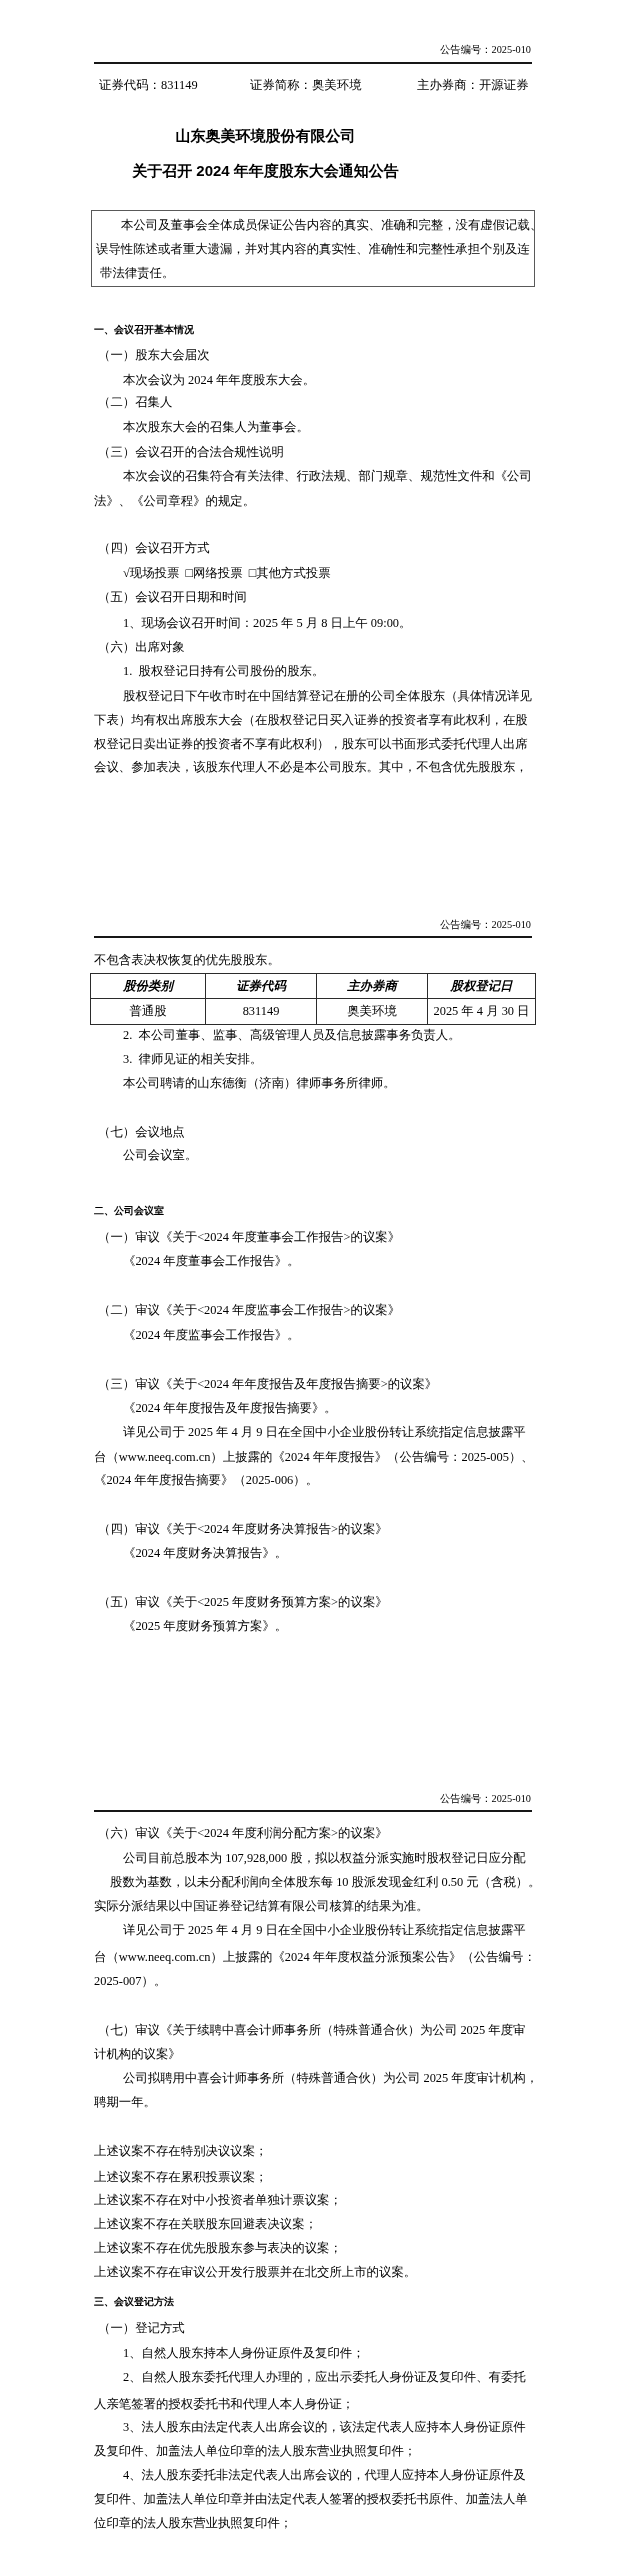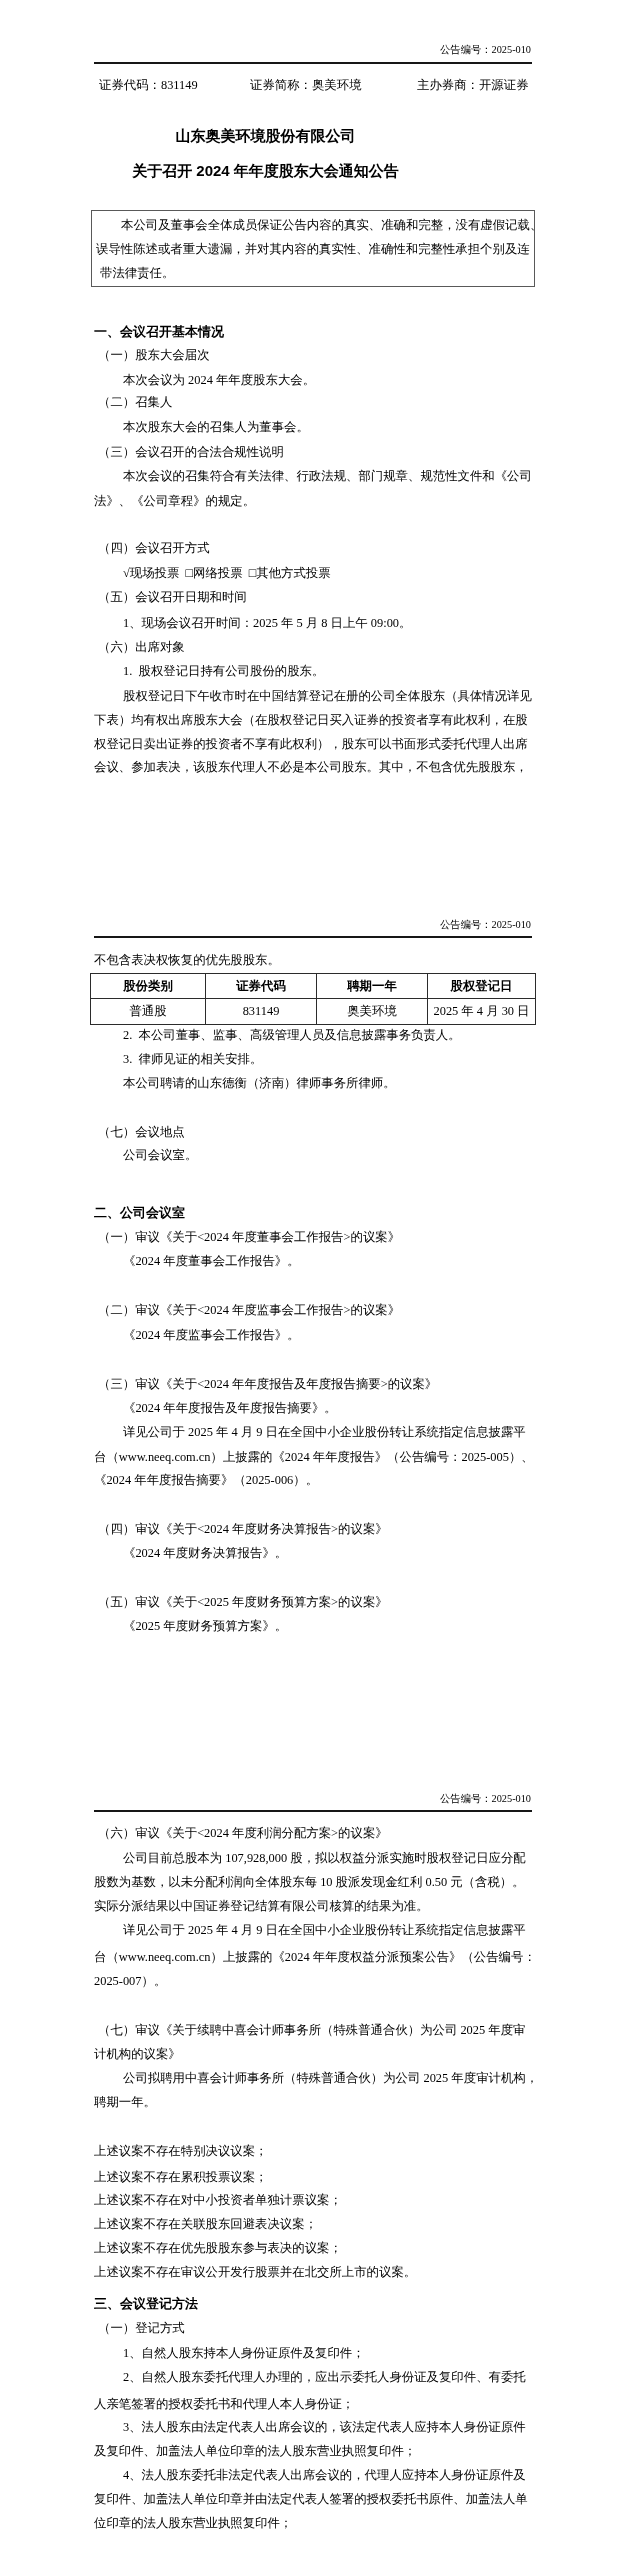--- a/index.html
+++ b/index.html
@@ -1,31 +1,31 @@
 <!DOCTYPE html>
 <html style="font-size:8.2px"><head>
 <meta charset="utf-8">
 <style>
   html,body{margin:0;padding:0;background:#ffffff;}
   .doc{position:relative;width:618px;height:3493px;background:#ffffff;overflow:hidden;
        font-family:"Liberation Serif","DejaVu Serif",serif;color:#000;}
   .ln{position:absolute;font-size:12.4px;line-height:1.2;white-space:pre;}
   .b{font-family:"Liberation Sans","DejaVu Sans",sans-serif;font-weight:700;}
-  .h{font-size:13px;}
+  .h{font-size:10px;}
   .t29{font-size:15px;}
   .phdr{position:absolute;right:87px;font-size:10.3px;white-space:pre;}
   .rule{position:absolute;left:94px;width:438px;height:1.5px;background:#161616;}
   .ctr{left:0;width:531px;text-align:center;}
   .box{position:absolute;left:91px;top:210px;width:442px;height:75px;border:1px solid #595959;}
   .stk{position:absolute;top:973px;left:90px;border-collapse:collapse;table-layout:fixed;
        font-family:"Liberation Serif","DejaVu Serif",serif;}
   .stk th,.stk td{border:0.5px solid #2b2b2b;text-align:center;vertical-align:middle;
        font-size:12.4px;font-weight:400;padding:0;}
   .stk{border:1px solid #2b2b2b;}
-  .stk th{height:24px;font-family:"Liberation Sans","DejaVu Sans",sans-serif;font-weight:700;}
+  .stk th{height:24px;font-family:"Liberation Sans","DejaVu Sans",sans-serif;font-weight:700;font-style:italic;}
   .stk td{height:25px;}
 </style>
 </head>
 <body>
 
 <div class="doc">
 
   <div class="phdr" style="top:43px">公告编号：2025-010</div>
   <div class="rule" style="top:62px"></div>
 
@@ -69,21 +69,21 @@
     <colgroup>
         <col style="width:115px">
         <col style="width:111px">
         <col style="width:111px">
         <col style="width:108px">
       </colgroup>
     <tbody>
         <tr>
       <th>股份类别</th>
       <th>证券代码</th>
-      <th>聘期一年</th>
+      <th>主办券商</th>
       <th>股权登记日</th>
     </tr>
     <tr>
       <td>普通股</td>
       <td>831149</td>
       <td>奥美环境</td>
       <td>2025 年 4 月 30 日</td>
     </tr>
   </tbody>
     </table>
@@ -107,21 +107,21 @@
   <div class="ln" style="top:1522px;left:98px">（四）审议《关于&lt;2024 年度财务决算报告&gt;的议案》</div>
   <div class="ln" style="top:1546px;left:123px">《2024 年度财务决算报告》。</div>
   <div class="ln" style="top:1595px;left:98px">（五）审议《关于&lt;2025 年度财务预算方案&gt;的议案》</div>
   <div class="ln" style="top:1619px;left:123px">《2025 年度财务预算方案》。</div>
 
   <div class="phdr" style="top:1792px">公告编号：2025-010</div>
   <div class="rule" style="top:1810px"></div>
 
   <div class="ln" style="top:1826px;left:98px">（六）审议《关于&lt;2024 年度利润分配方案&gt;的议案》</div>
   <div class="ln" style="top:1851px;left:123px">公司目前总股本为 107,928,000 股，拟以权益分派实施时股权登记日应分配</div>
-  <div class="ln" style="top:1875px;left:94px">股数为基数，以未分配利润向全体股东每 10 股派发现金红利 0.50 元（含税）。</div>
+  <div class="ln" style="top:1875px;left:110px">股数为基数，以未分配利润向全体股东每 10 股派发现金红利 0.50 元（含税）。</div>
   <div class="ln" style="top:1899px;left:94px">实际分派结果以中国证券登记结算有限公司核算的结果为准。</div>
   <div class="ln" style="top:1923px;left:123px">详见公司于 2025 年 4 月 9 日在全国中小企业股份转让系统指定信息披露平</div>
   <div class="ln" style="top:1950px;left:94px">台（www.neeq.com.cn）上披露的《2024 年年度权益分派预案公告》（公告编号：</div>
   <div class="ln" style="top:1974px;left:94px">2025-007）。</div>
   <div class="ln" style="top:2023px;left:98px">（七）审议《关于续聘中喜会计师事务所（特殊普通合伙）为公司 2025 年度审</div>
   <div class="ln" style="top:2047px;left:94px">计机构的议案》</div>
   <div class="ln" style="top:2071px;left:123px">公司拟聘用中喜会计师事务所（特殊普通合伙）为公司 2025 年度审计机构，</div>
   <div class="ln" style="top:2095px;left:94px">聘期一年。</div>
   <div class="ln" style="top:2144px;left:94px">上述议案不存在特别决议议案；</div>
   <div class="ln" style="top:2170px;left:94px">上述议案不存在累积投票议案；</div>

